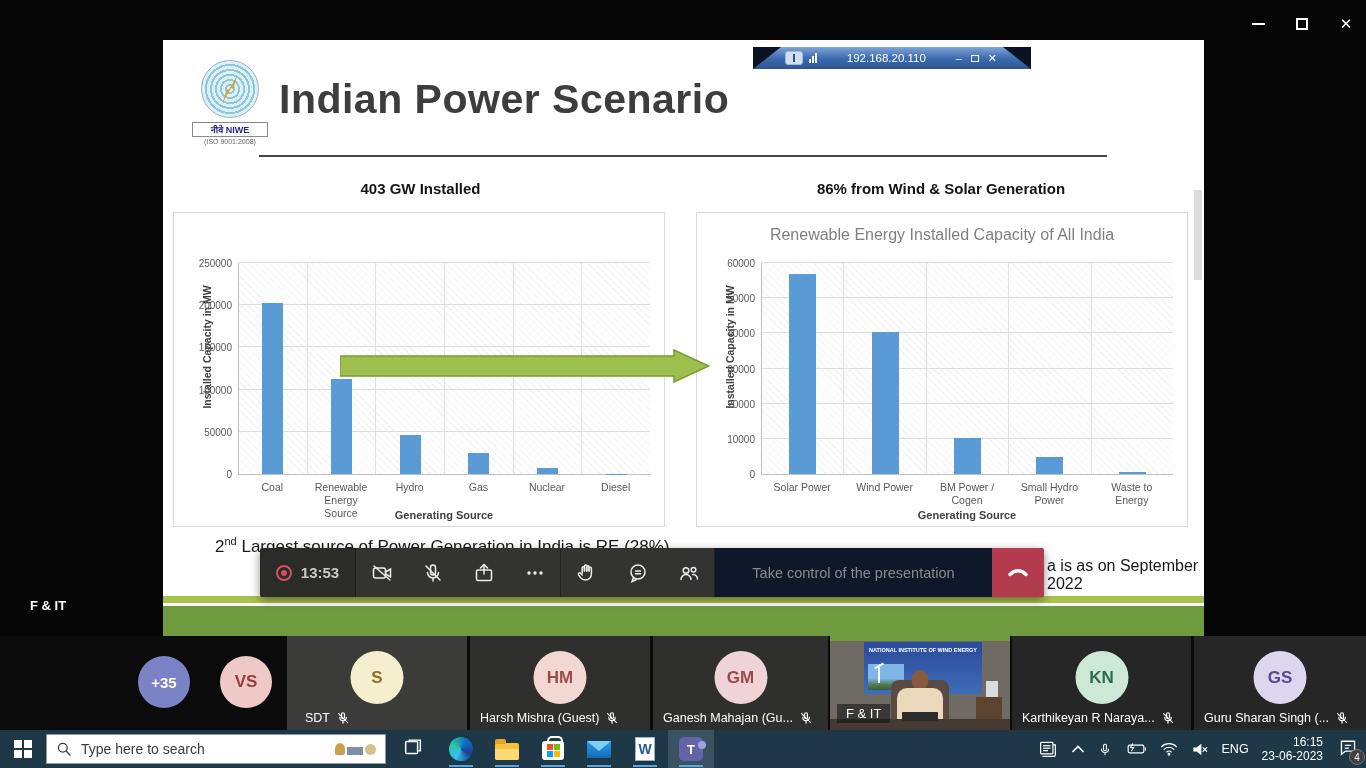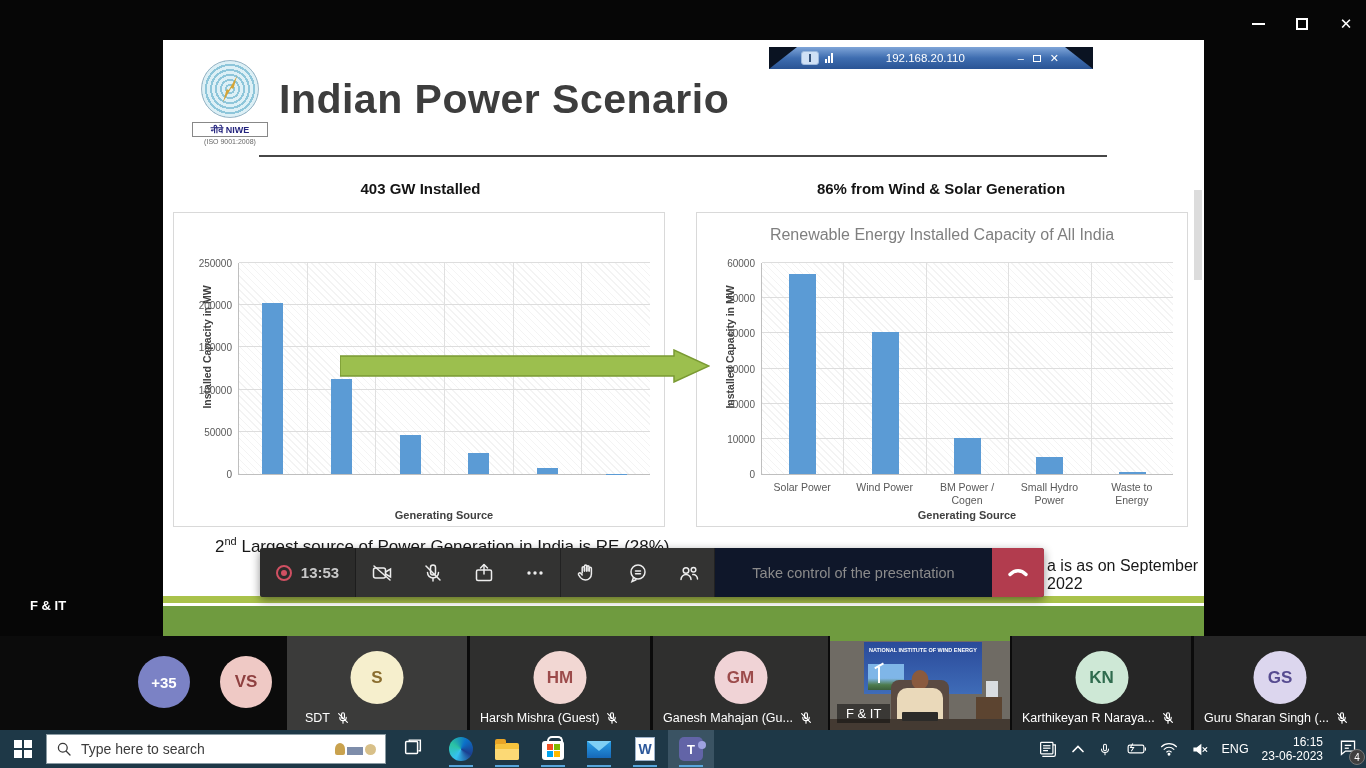--- a/index.html
+++ b/index.html
@@ -51,22 +51,22 @@
   .re-arrow .arrow-text { position:absolute; left:18px; right:50px; top:0; bottom:2px; display:flex; align-items:center; justify-content:center; font-size:15px; font-weight:bold; color:#111; }
 
   .footnote { position:absolute; left:52px; top:495px; font-size:17px; color:#181818; }
   .footnote sup { font-size:11px; }
   .date-note { position:absolute; left:884px; top:517px; font-size:16px; color:#181818; }
   .green-light { position:absolute; left:0; right:0; top:556px; height:7px; background:#A9C24B; }
   .green-dark { position:absolute; left:0; right:0; top:566px; height:30px; background:#6F9B3F; }
   .scroll-thumb { position:absolute; right:2px; top:150px; width:8px; height:90px; background:#dcdcdc; }
 
   
-  .rdp { position:absolute; left:753px; top:47px; width:324px; height:22px; z-index:40;
-    background:linear-gradient(180deg,#7fa5d8 0%,#3e6db0 50%,#2a5494 100%); display:flex; align-items:center; color:#fff;margin-left:16px; }
+  .rdp { position:absolute; left:753px; top:47px; width:278px; height:22px; z-index:40;
+    background:linear-gradient(180deg,#7fa5d8 0%,#3e6db0 50%,#2a5494 100%); display:flex; align-items:center; color:#fff; }
   .rdp::before { content:''; position:absolute; left:0; top:0; border-bottom:22px solid transparent; border-left:28px solid #0a1322; }
   .rdp::after { content:''; position:absolute; right:0; top:0; border-bottom:22px solid transparent; border-right:28px solid #0a1322; }
   .rdp-pin { width:18px; height:14px; margin-left:32px; background:#cfe0f5; border:1px solid #9db9dd; border-radius:3px; display:flex; align-items:center; justify-content:center; }
   .rdp-pin i { display:block; width:2px; height:8px; background:#35537c; }
   .rdp-signal { display:flex; align-items:flex-end; gap:1px; margin-left:6px; }
   .rdp-signal i { display:block; width:2px; background:#fff; }
   .rdp-addr { flex:1; text-align:center; font-size:11.5px; }
   .rdp-ctl { display:flex; align-items:center; gap:9px; margin-right:34px; font-size:11px; }
   .rdp-ctl span { cursor:default; }
   .rdp-restore { display:block; width:8px; height:7px; border:1px solid #fff; }
@@ -209,20 +209,28 @@
               <div class="bar" style="height: 10%; background: rgb(91, 155, 213);"></div>
             </div>
             <div class="slot sep">
               <div class="bar" style="height: 2.72%; background: rgb(91, 155, 213);"></div>
             </div>
             <div class="slot sep">
               <div class="bar" style="height: 0.24%; background: rgb(91, 155, 213);"></div>
             </div>
           </div>
       </div>
+      <div class="cats">
+          <div class="cat">Coal</div>
+          <div class="cat">Renewable Energy Source</div>
+          <div class="cat">Hydro</div>
+          <div class="cat">Gas</div>
+          <div class="cat">Nuclear</div>
+          <div class="cat">Diesel</div>
+        </div>
       <div class="xlabel">Generating Source</div>
     </div>
 
     <div class="chart-card" id="chart1">
       <div class="chart-title">Renewable Energy Installed Capacity of All India</div>
       <div class="ylabel">Installed Capacity in MW</div>
       <div class="plot">
         <div class="grid">
             <div class="gridline" style="bottom: 16.6667%;"></div>
             <div class="gridline" style="bottom: 33.3333%;"></div>

